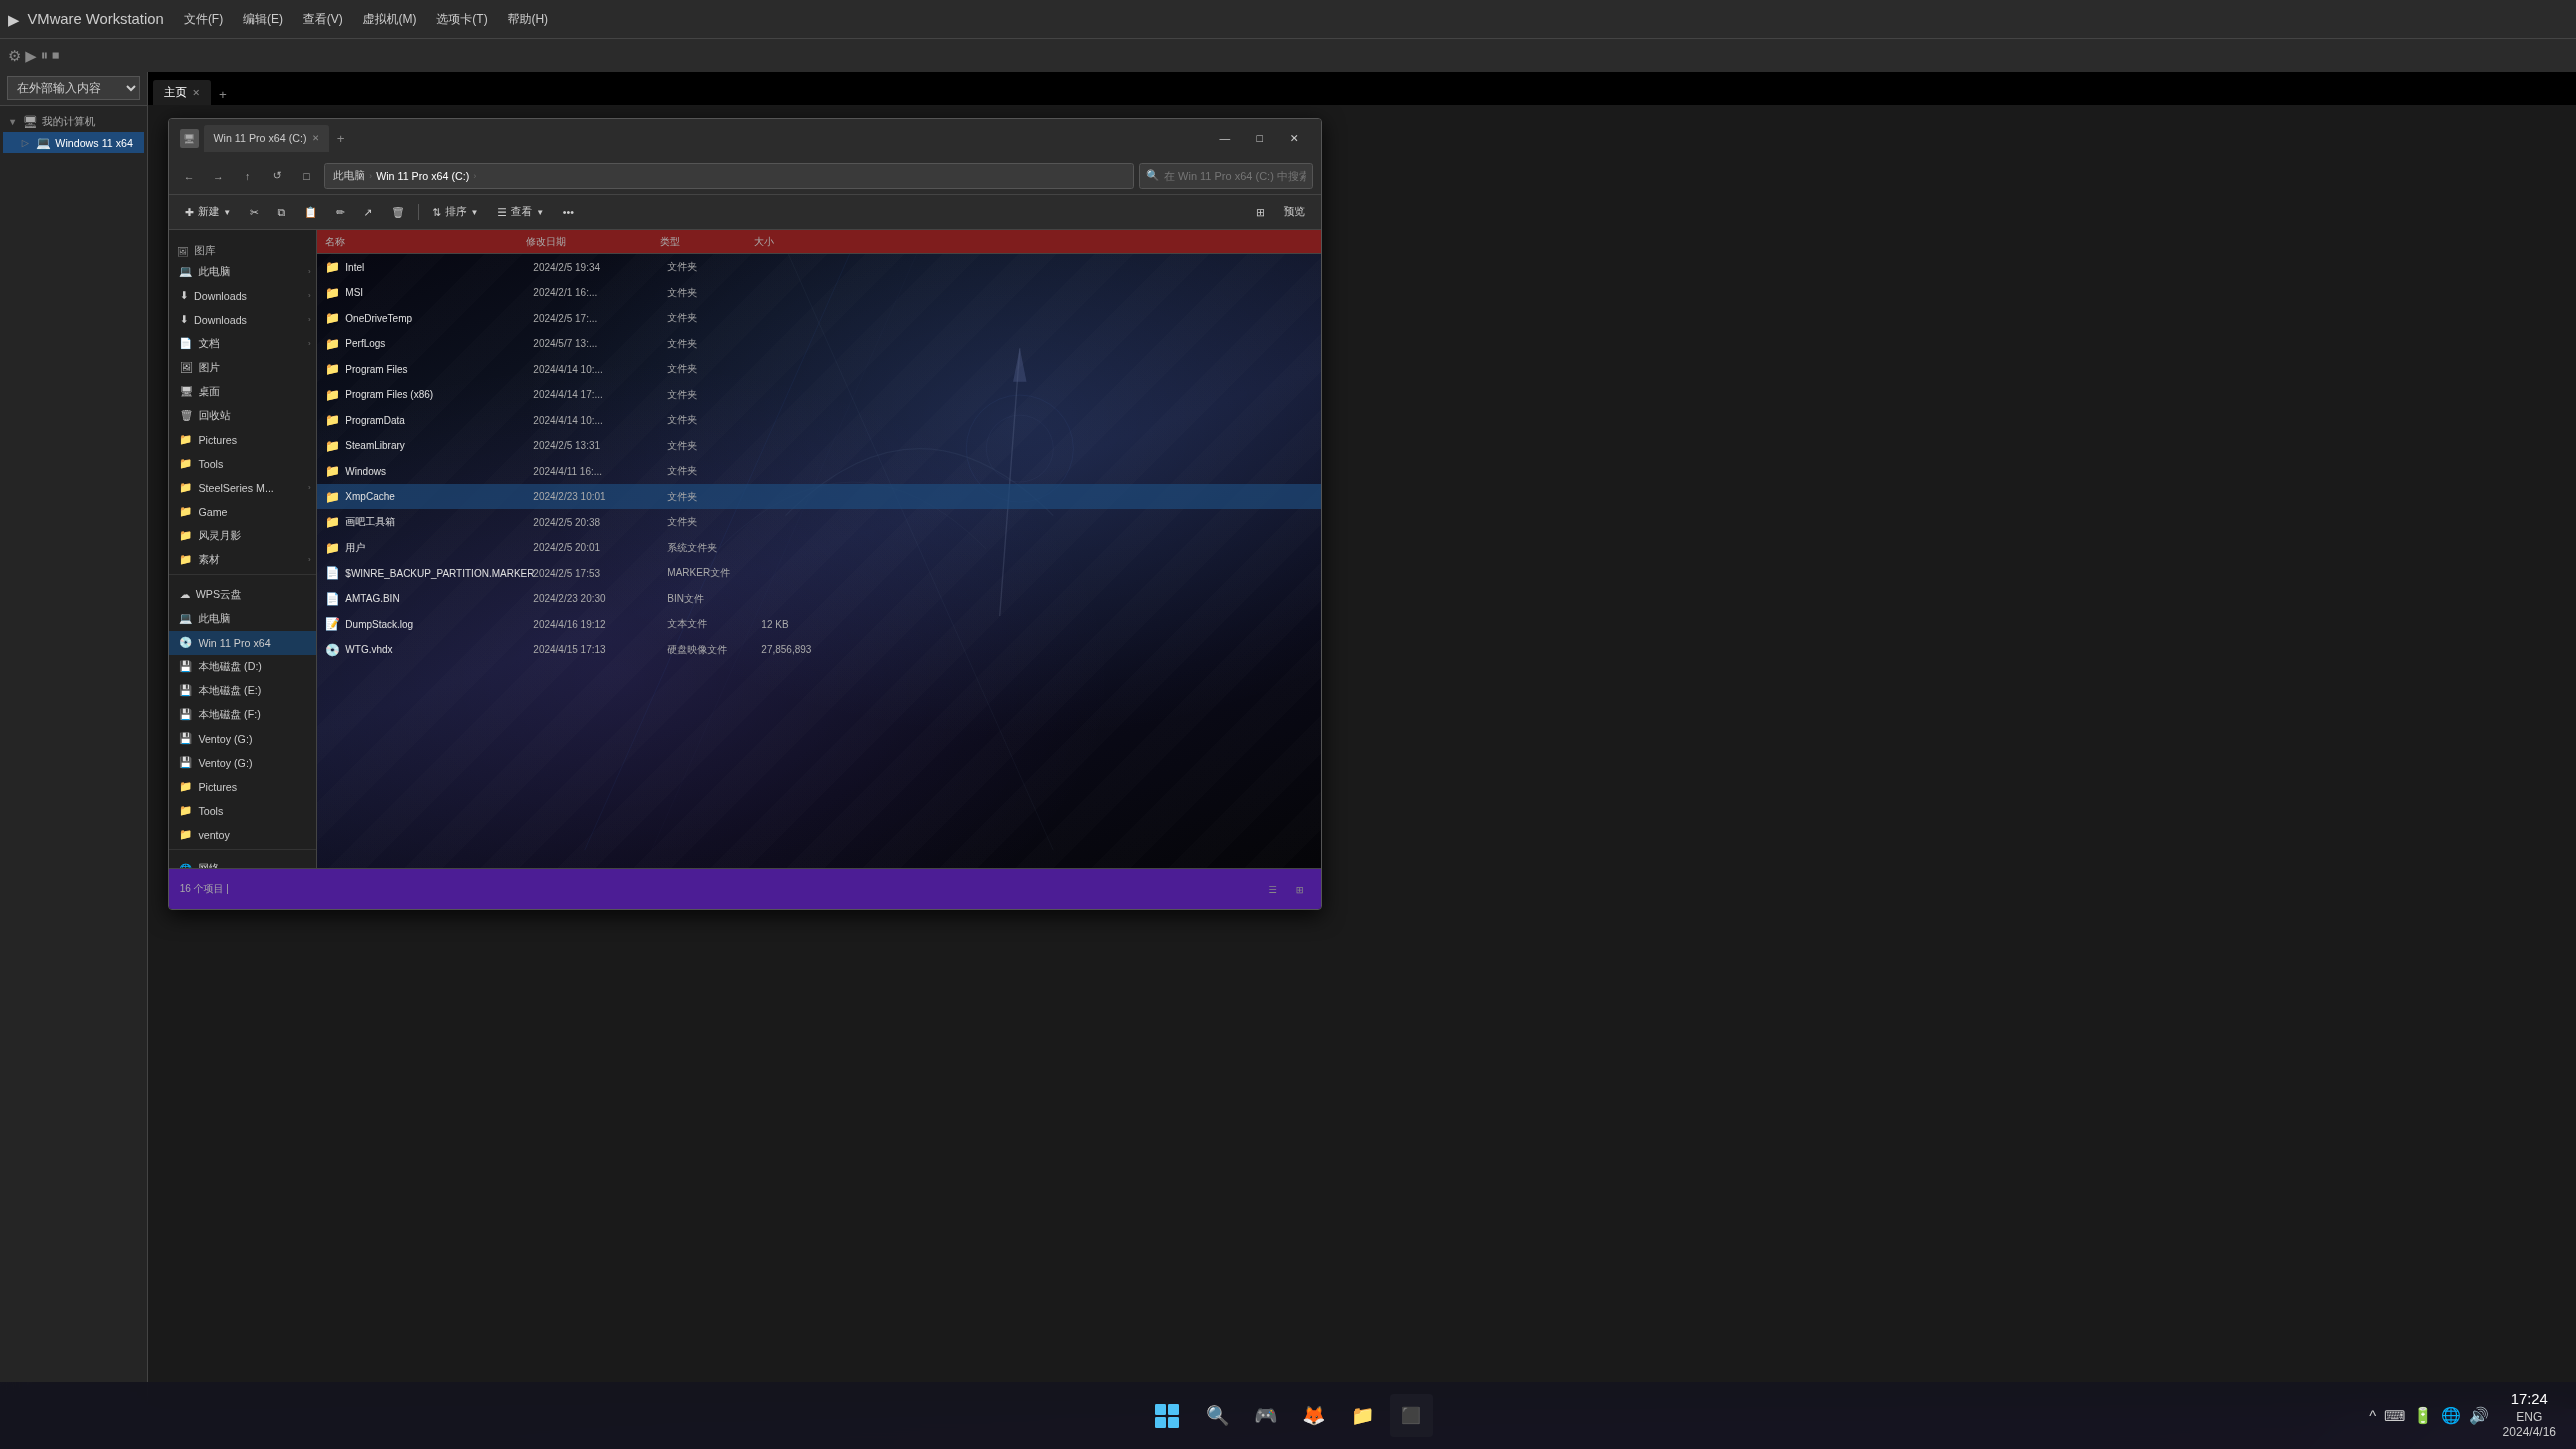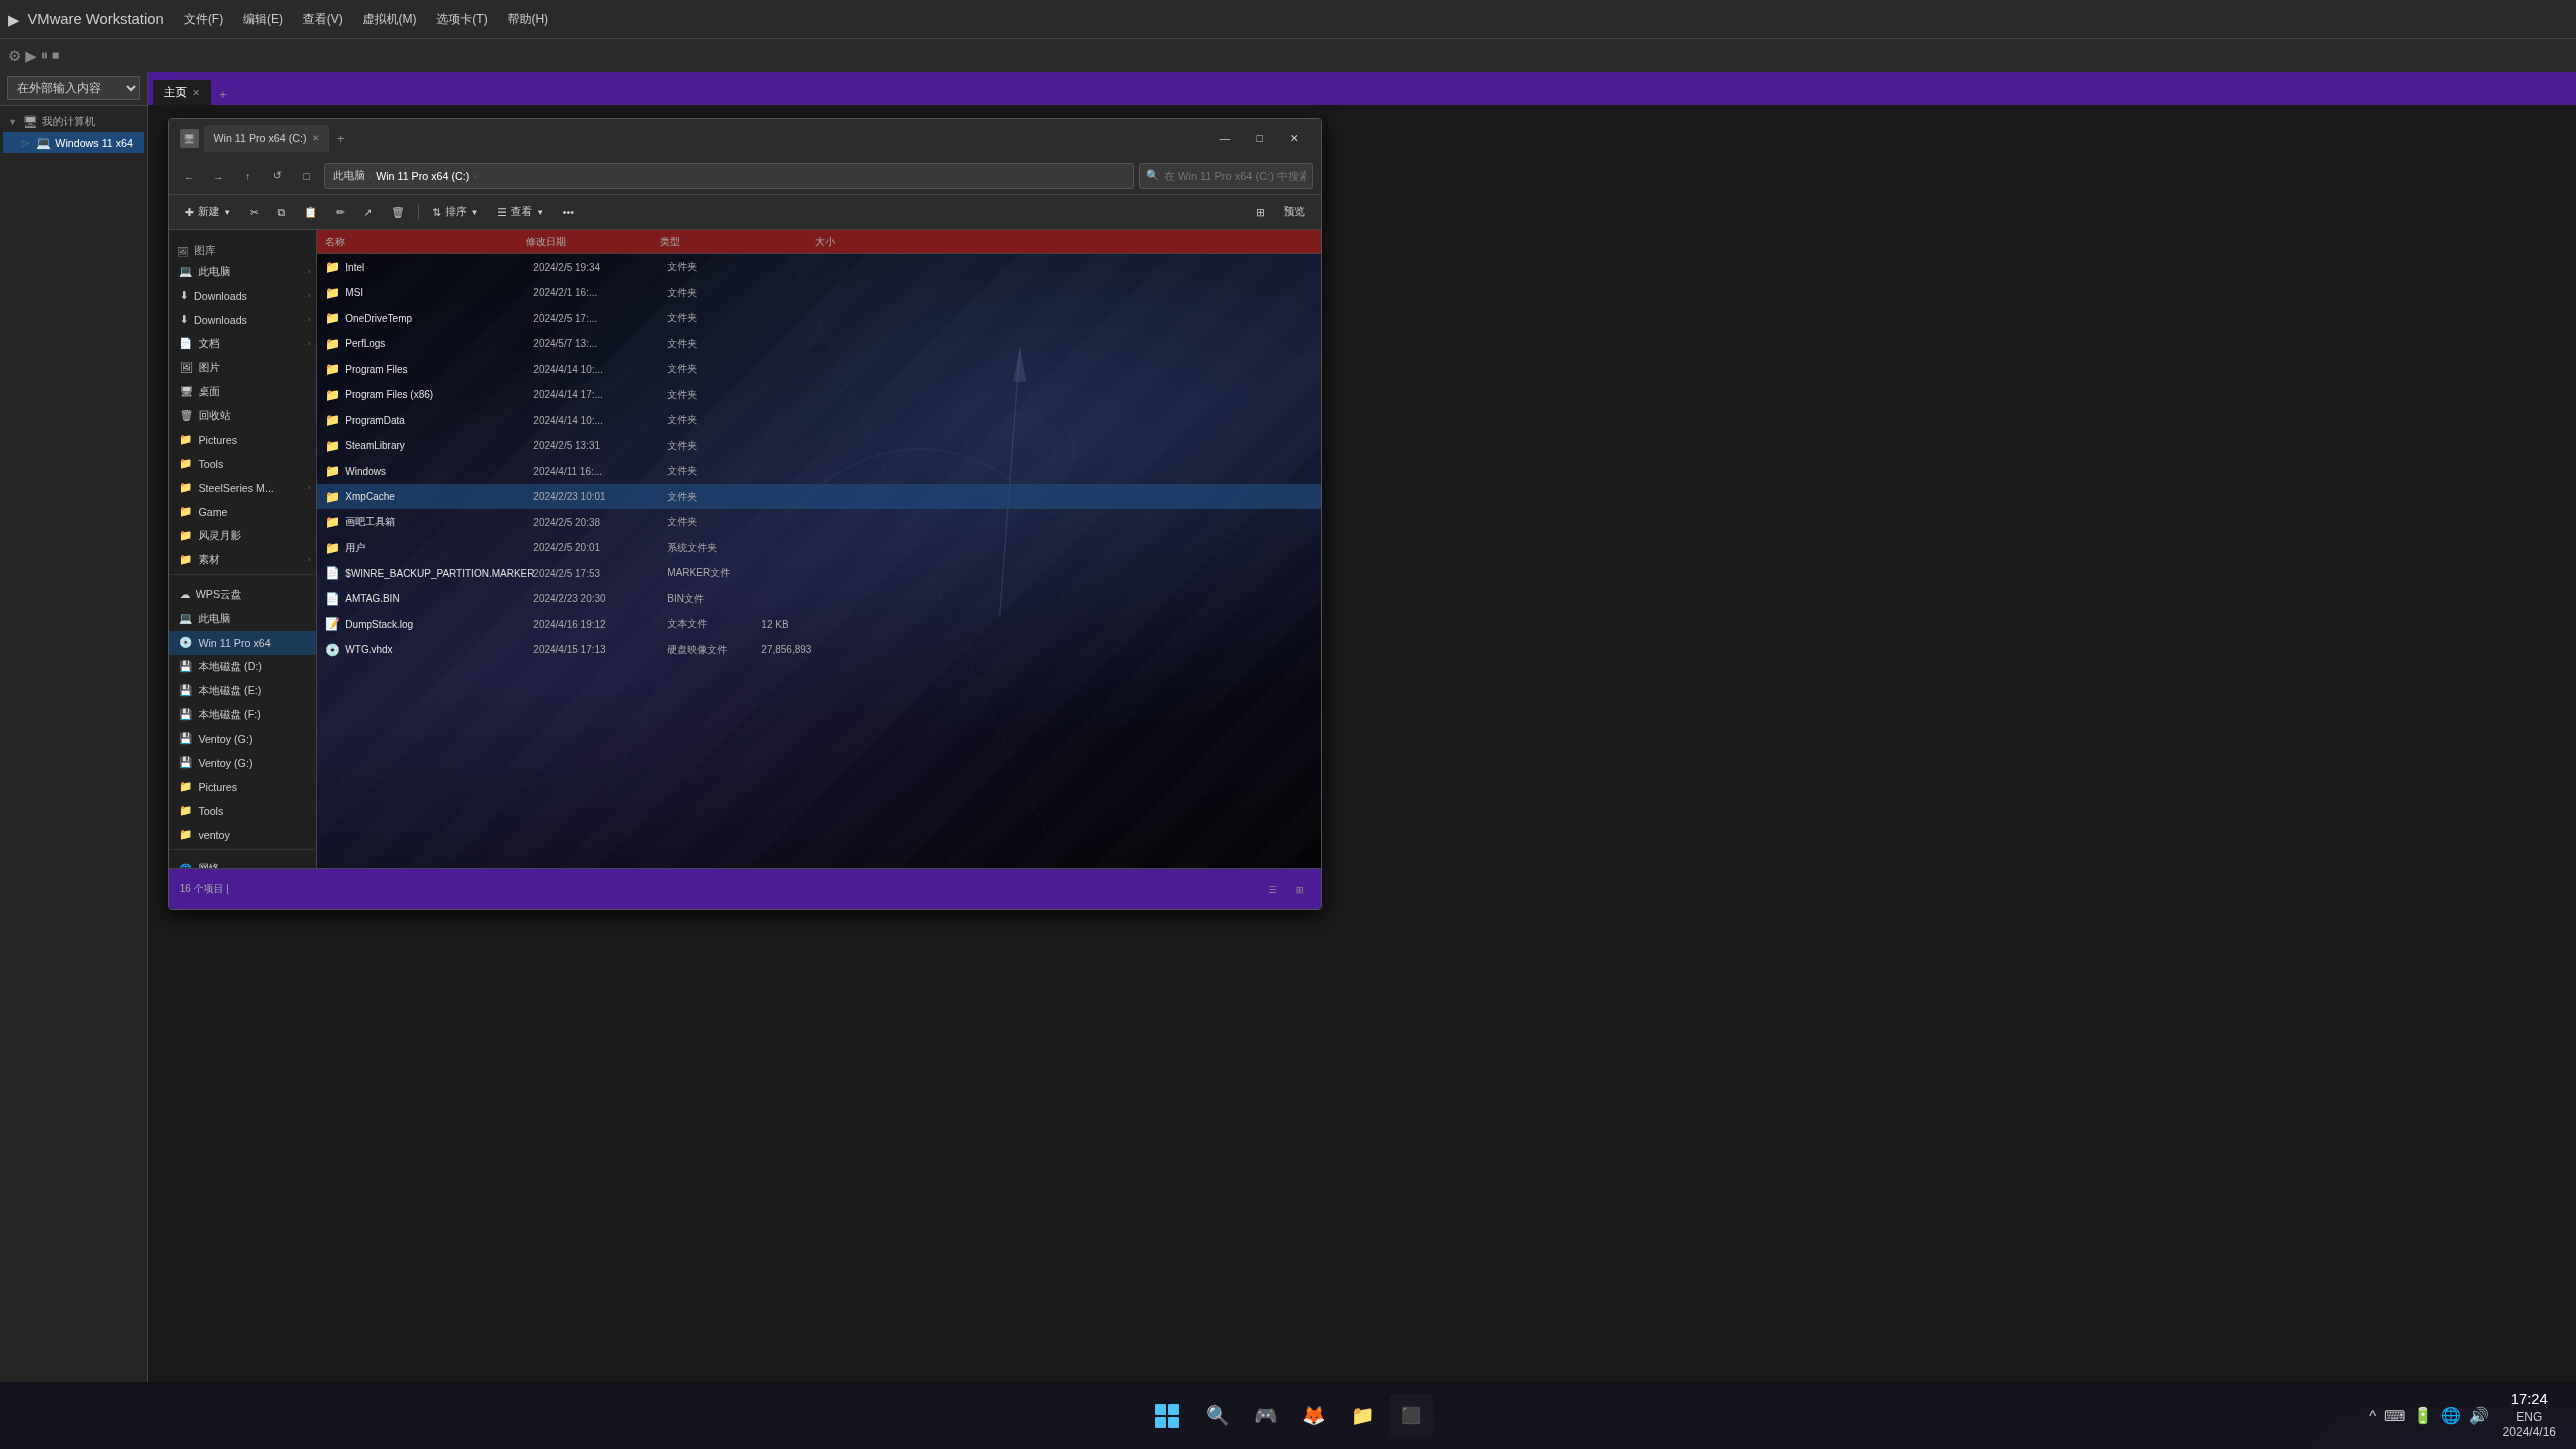--- a/index.html
+++ b/index.html
@@ -127,21 +127,21 @@
     .tree-icon { font-size: 12px; }
     .tree-label { font-size: 10.7px; }
 
     
     .vmware-tabs {
       position: absolute;
       top: 71px;
       left: 148px;
       right: 0;
       height: 34px;
-      background: #4c1d95;
+      background: #000000;
       display: flex;
       align-items: flex-end;
       padding: 0 5.4px;
       gap: 2.7px;
       z-index: 50;
     }
     .tab {
       height: 25.5px;
       background: #3a3a3a;
       padding: 0 10.7px;
@@ -372,21 +372,21 @@
       background: #7f1d1d;
       display: flex;
       align-items: center;
       padding: 0 8px;
       border-bottom: 0.7px solid #444;
       z-index: 10;
     }
     .file-col-name { width: 201px; font-size: 10px; color: #aaa; }
     .file-col-date { width: 134px; font-size: 10px; color: #aaa; }
     .file-col-type { width: 94px; font-size: 10px; color: #aaa; }
-    .file-col-size { width: 81px; font-size: 10px; color: #aaa; text-align: right; }
+    .file-col-size { width: 81px; font-size: 10px; color: #aaa; }
 
     
     .file-row {
       height: 25.5px;
       display: flex;
       align-items: center;
       padding: 0 8px;
       gap: 0;
       cursor: pointer;
       position: relative;

